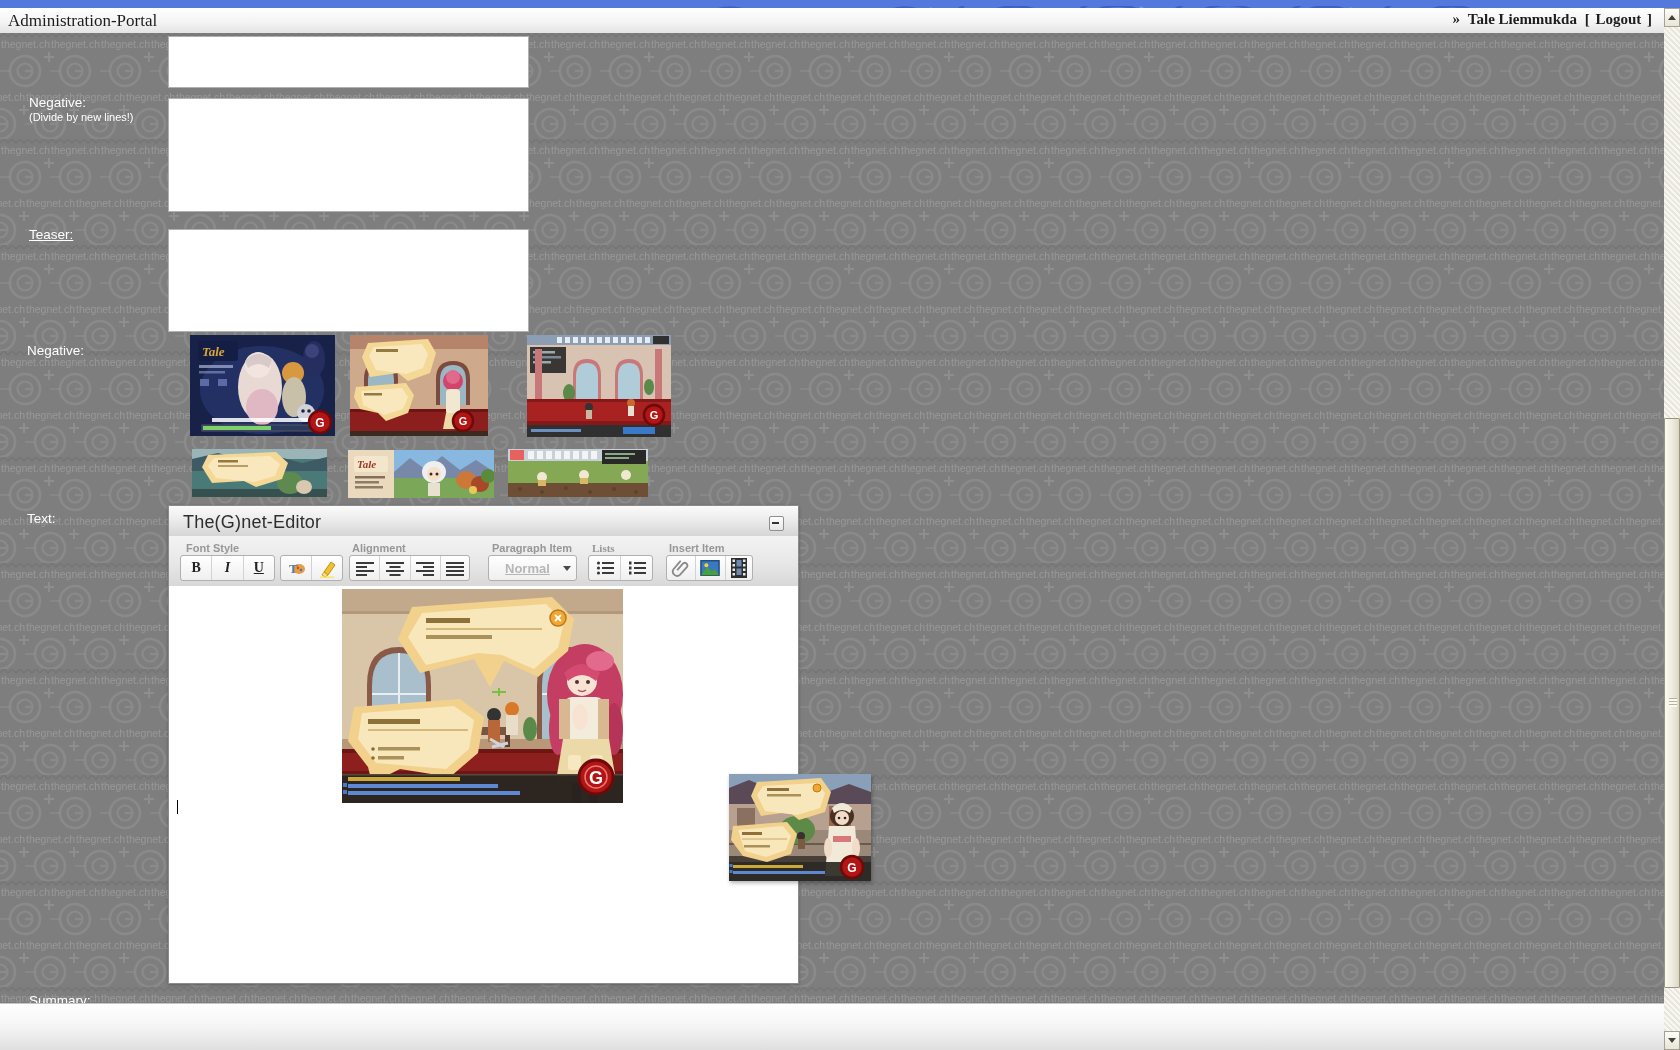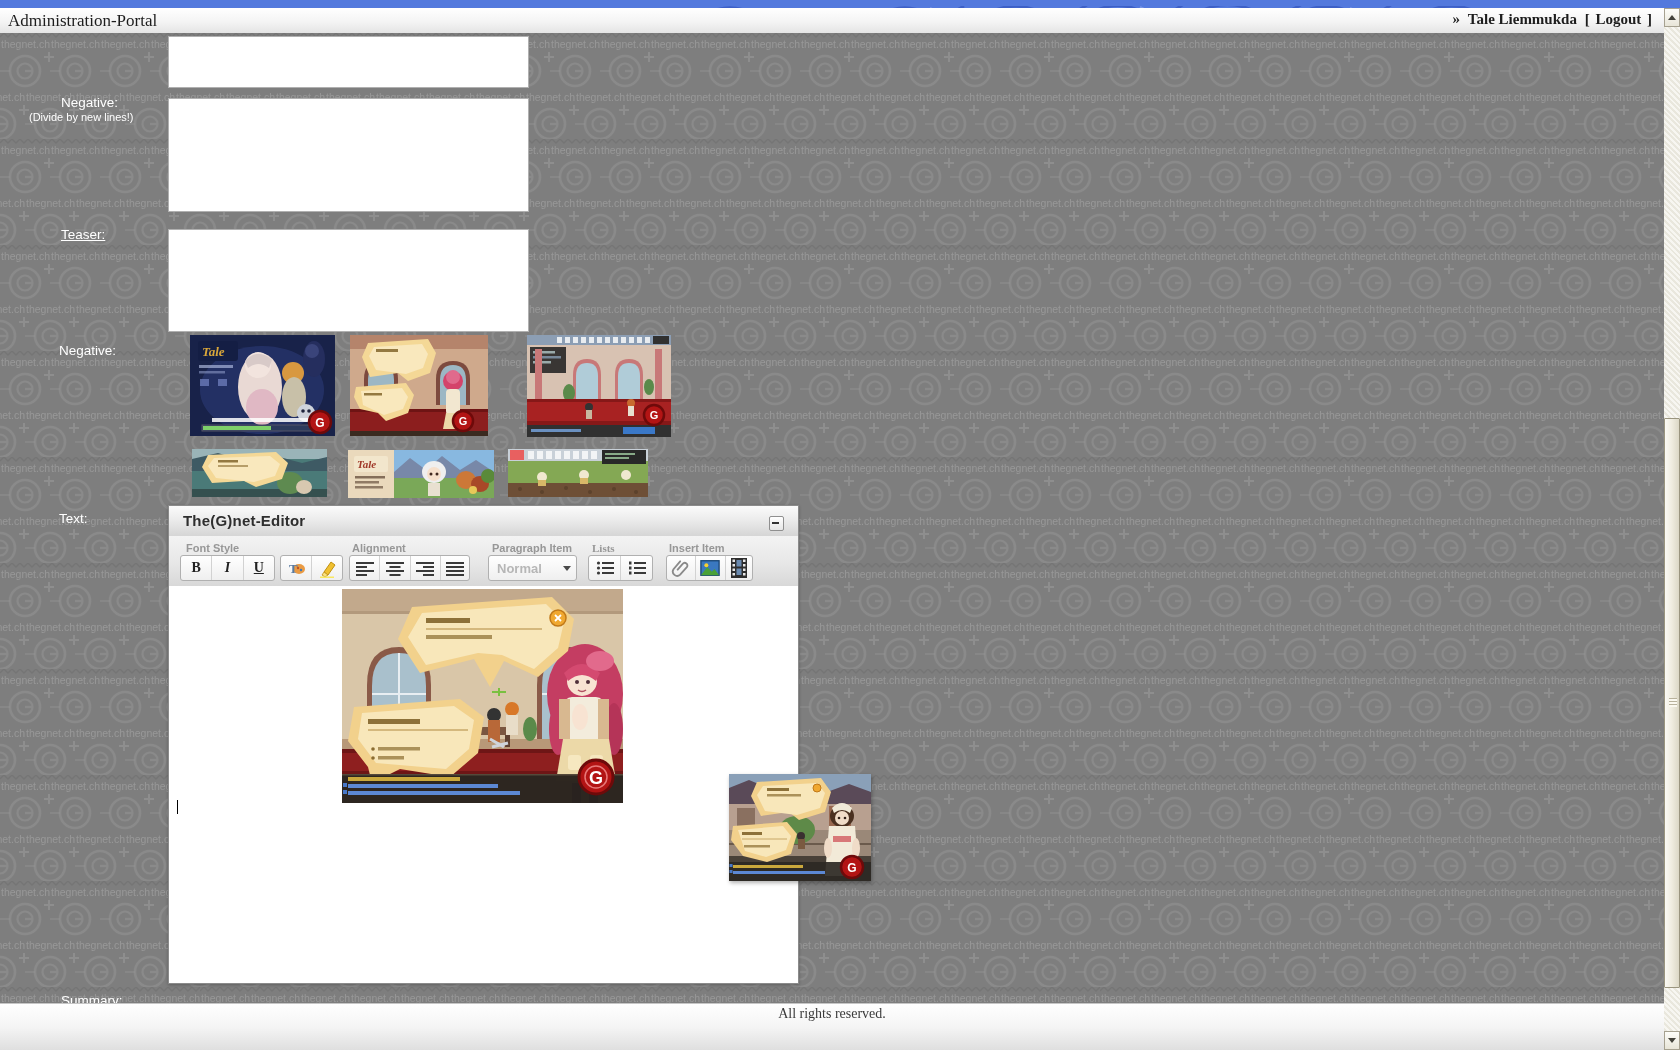--- a/index.html
+++ b/index.html
@@ -16,52 +16,52 @@
     border-bottom:1px solid #9c9c9c;}
   #app-title{left:8px;top:3px;font-family:"Liberation Serif",serif;font-size:17px;color:#1d1d1d;}
   #user-area{right:10px;top:3px;font-family:"Liberation Serif",serif;font-size:15px;font-weight:bold;color:#1d1d1d;white-space:nowrap;}
   #user-area span{margin:0 2px;}
   #logout-link{cursor:pointer;text-decoration:none;color:#1d1d1d;}
 
   
   #content{left:0;top:33px;width:1664px;height:970px;background:#7e7e7e;overflow:hidden;}
 
   
-  .field-label{color:#ffffff;font-size:13.5px;margin-left:32px;}
+  .field-label{color:#ffffff;font-size:13.5px;}
   .field-hint{color:#ffffff;font-size:11px;}
   textarea.fld{
     position:absolute;left:168px;width:355px;background:#ffffff;
     border:1px solid #b0b0b0;resize:none;outline:none;
     font-family:"Liberation Sans",sans-serif;font-size:12px;color:#222;
   }
   .thumb{position:absolute;display:block;cursor:pointer;}
 
   
   #editor{left:168px;top:505px;width:629px;height:477px;background:#ffffff;
     border:1px solid #8b8b8b;box-shadow:0 1px 3px rgba(0,0,0,.25);}
   #editor-titlebar{left:0;top:0;width:100%;height:30px;
     background:linear-gradient(#fbfbfb,#ececec 45%,#d5d5d5);
     border-bottom:1px solid #bdbdbd;}
-  #editor-title{left:14px;top:6px;font-size:15px;font-weight:bold;color:#2e2e2e;letter-spacing:.2px;}
+  #editor-title{left:14px;top:6px;font-size:18px;font-weight:normal;color:#2e2e2e;letter-spacing:.2px;}
   #minimize-btn{right:14px;top:10px;width:13px;height:13px;background:linear-gradient(#ffffff,#e6e6e6);
     border:1px solid #8f8f8f;border-radius:2px;cursor:pointer;}
   #minimize-btn i{position:absolute;left:2px;top:5px;width:7px;height:2px;background:#333;}
   #editor-toolbar{left:0;top:30px;width:100%;height:50px;
     background:linear-gradient(#f3f3f3,#e7e7e7 55%,#d8d8d8);
     border-bottom:1px solid #ababab;}
   .tb-label{position:absolute;top:6px;font-size:11px;font-weight:bold;color:#979797;white-space:nowrap;}
   .tb-box{position:absolute;top:19px;height:26px;display:flex;align-items:stretch;
     background:linear-gradient(#ffffff,#efefef);border:1px solid #b0b0b0;border-radius:3px;box-sizing:border-box;}
   .tb-btn{display:flex;align-items:center;justify-content:center;cursor:pointer;border-left:1px solid #d2d2d2;}
   .tb-btn:first-child{border-left:none;}
   .glyph{font-family:"Liberation Serif",serif;font-size:14px;font-weight:bold;color:#222;}
   .glyph.it{font-style:italic;}
   .glyph.un{text-decoration:underline;}
   #para-dropdown{cursor:pointer;}
-  #para-value{flex:1;display:flex;align-items:center;padding-left:8px;font-size:13px;font-weight:bold;color:#b6b6b6;}
+  #para-value{flex:1;display:flex;align-items:center;padding-left:16px;font-size:13px;font-weight:bold;color:#b6b6b6;text-decoration:underline;}
   #para-arrow{width:18px;display:flex;align-items:center;justify-content:center;}
   #para-arrow b{width:0;height:0;border-left:4px solid transparent;border-right:4px solid transparent;border-top:5px solid #4a4a4a;}
   #editor-content{left:0;top:80px;width:629px;height:397px;background:#ffffff;}
   #text-caret{left:8px;top:214px;width:1px;height:14px;background:#000;animation:blink 1s steps(1) infinite;}
   @keyframes blink{50%{opacity:0;}}
   .embedded{position:absolute;cursor:pointer;}
   #embedded-screenshot-2{box-shadow:1px 2px 4px rgba(0,0,0,.3);}
 
   
   #footer{left:0;top:1003px;width:1664px;height:47px;
@@ -601,21 +601,20 @@
       <rect x="0.5" y="96" width="3" height="3" fill="#4878c8"></rect>
       <circle cx="123" cy="93" r="11" fill="#b31414" stroke="#6e0a0a" stroke-width="2.5"></circle>
       <text x="123" y="98" font-size="12" font-weight="bold" fill="#ffffff" text-anchor="middle">G</text>
     </svg>
   </div>
 </div>
 
 <div class="abs field-label" id="lbl-summary" style="left:29px;top:993px;">Summary:</div>
 
 <div id="footer" class="abs">
-  <div id="footer-line2">All rights reserved.</div>
 </div>
 
 <div id="scrollbar" class="abs">
   <div id="sb-up" class="sb-btn">
       <span class="tri-up"></span>
     </div>
   <div id="sb-thumb">
       <span id="sb-grip"></span>
     </div>
   <div id="sb-down" class="sb-btn">

